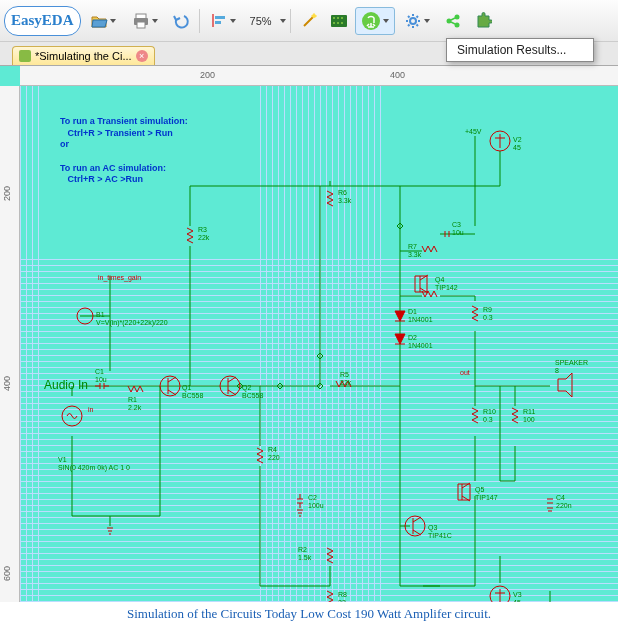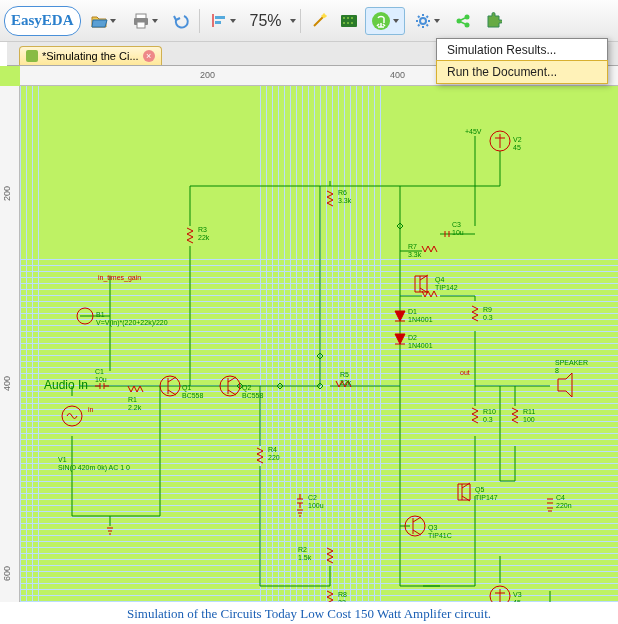--- a/index.html
+++ b/index.html
@@ -4,40 +4,40 @@
 <style>
 * { box-sizing: border-box; margin: 0; padding: 0; }
 body { font-family: Arial, sans-serif; font-size: 11px; background: #fff; width: 618px; height: 624px; overflow: hidden; position: relative; }
 
 .toolbar { height: 42px; background: linear-gradient(#fdfdfd, #e8e8e8); border-bottom: 1px solid #ccc; display: flex; align-items: center; padding: 0 4px; gap: 2px; }
 .logo { height: 30px; padding: 2px 6px; border: 1px solid #4a90d9; border-radius: 14px; background: #fff; display: flex; align-items: center; font-weight: bold; font-size: 15px; color: #2a7fcc; font-family: 'Comic Sans MS', cursive; }
 .tbtn { width: 28px; height: 28px; display: flex; align-items: center; justify-content: center; cursor: pointer; border-radius: 3px; position: relative; }
 .tbtn.wd { width: 40px; }
 .dd-arrow { width: 0; height: 0; border-left: 3px solid transparent; border-right: 3px solid transparent; border-top: 4px solid #555; margin-left: 2px; }
 .sep { width: 1px; height: 24px; background: #ccc; margin: 0 2px; }
-.zoom { font-size: 16px; color: #333; padding: 0 4px; }
-
-.tabbar { height: 24px; background: #e8e8e8; border-bottom: 1px solid #aaa; display: flex; align-items: flex-end; padding-left: 12px; margin-left: 7px; }
+.zoom { font-size: 11px; color: #333; padding: 0 4px; }
+
+.tabbar { height: 24px; background: #e8e8e8; border-bottom: 1px solid #aaa; display: flex; align-items: flex-end; padding-left: 12px; }
 .tab { background: linear-gradient(#fff6d5, #ffe89a); border: 1px solid #d0b050; border-bottom: none; border-radius: 4px 4px 0 0; padding: 3px 6px; display: flex; align-items: center; gap: 4px; font-size: 11px; }
 .tab-icon { width: 12px; height: 12px; background: #8b4; border-radius: 2px; }
 .tab-close { width: 12px; height: 12px; border-radius: 7px; background: #e88; color: #fff; display: flex; align-items: center; justify-content: center; font-size: 9px; cursor: pointer; }
 
-.canvas-area { position: absolute; top: 66px; left: 0; right: 0; bottom: 22px; overflow: hidden; background: #bef264; }
+.canvas-area { position: absolute; top: 66px; left: 0; right: 0; bottom: 22px; overflow: hidden; background: #5eead4; }
 .ruler-h { position: absolute; top: 0; left: 20px; right: 0; height: 20px; background: #f5f5f5; border-bottom: 1px solid #bbb; font-size: 9px; color: #666; }
 .ruler-h .tick { position: absolute; top: 4px; }
 .ruler-v { position: absolute; top: 20px; left: 0; width: 20px; bottom: 0; background: #f5f5f5; border-right: 1px solid #bbb; font-size: 9px; color: #666; }
 .ruler-v .tick { position: absolute; left: 2px; writing-mode: vertical-lr; transform: rotate(180deg); }
 .schematic { position: absolute; top: 20px; left: 20px; right: 0; bottom: 0; background-image: repeating-linear-gradient(0deg, #bdf 0, #bdf 0.5px, transparent 0.5px, transparent 6px), repeating-linear-gradient(90deg, #bdf 0, #bdf 0.5px, transparent 0.5px, transparent 6px); }
 
 .note { position: absolute; color: #0033cc; font-weight: bold; font-size: 9px; line-height: 1.3; }
 .comp-label { position: absolute; color: #008800; font-size: 7px; line-height: 1.1; }
 .net-label { position: absolute; color: #cc0000; font-size: 7px; }
 .audio-label { position: absolute; color: #008800; font-size: 12px; }
 
-.dropdown-menu { position: absolute; top: 38px; right: 10px; width: 172px; background: #fff; border: 1px solid #888; box-shadow: 2px 2px 6px rgba(0,0,0,0.3); z-index: 100; }
+.dropdown-menu { position: absolute; top: 38px; right: 24px; width: 148px; background: #fff; border: 1px solid #888; box-shadow: 2px 2px 6px rgba(0,0,0,0.3); z-index: 100; }
 .dropdown-menu .mitem { padding: 4px 10px; font-size: 12px; cursor: pointer; color: #222; }
 .dropdown-menu .mitem.hl { background: #fff2b8; border: 1px solid #d8b030; margin: -1px; }
 
 .caption { position: absolute; bottom: 2px; left: 0; right: 0; text-align: center; color: #1a5fb4; font-size: 13px; font-family: Georgia, serif; }
 
 svg.wire { position: absolute; top: 0; left: 0; pointer-events: none; }
 </style>
 </head>
 <body>
 
@@ -137,20 +137,27 @@
   <div class="ruler-h">
     <span class="tick" style="left:180px">200</span>
     <span class="tick" style="left:370px">400</span>
   </div>
   <div class="ruler-v">
     <span class="tick" style="top:100px">200</span>
     <span class="tick" style="top:290px">400</span>
     <span class="tick" style="top:480px">600</span>
   </div>
   <div class="schematic">
+    <div class="note" style="top:30px;left:40px">
+      <span>To run a Transient simulation:</span><br>
+      &nbsp;&nbsp;&nbsp;<span>Ctrl+R &gt; Transient &gt; Run</span><br>
+      <span>or</span><br><br>
+      <span>To run an AC simulation:</span><br>
+      &nbsp;&nbsp;&nbsp;<span>Ctrl+R &gt; AC &gt;Run</span>
+    </div>
 
     <svg class="wire" width="600" height="540">
       <g stroke="#008800" stroke-width="1" fill="none">
         <path d="M170 140 L170 100 L480 100 M310 100 L310 95 M170 160 L170 300 M300 300 L300 100 M60 300 L300 300 M310 300 L380 300 L380 100 M380 210 L402 210 M380 165 L402 165 M380 300 L380 500 L420 500 M380 440 L390 440 M240 300 L240 360 M240 380 L240 500 L310 500 L310 480 M140 300 L140 430 M52 300 L52 310 M52 350 L52 430 L140 430 M90 430 L90 440 M90 230 L90 190 M60 230 L90 230 L90 285 M455 100 L455 50 M455 100 L455 140 M420 148 L455 148 M420 210 L455 210 L455 215 M455 245 L455 300 M455 300 L455 320 M455 350 L455 395 M455 410 L455 500 M403 500 L455 500 M480 100 L480 65 M480 300 L530 300 M495 300 L495 320 M495 360 L495 395 M480 497 L480 470 M455 300 L480 300 M480 300 L480 395 L495 395 M530 505 L530 520 M480 530 L480 540"></path>
         <path d="M260 300 m-3 0 l3 -3 l3 3 l-3 3 z M220 300 m-3 0 l3 -3 l3 3 l-3 3 z M300 300 m-3 0 l3 -3 l3 3 l-3 3 z M300 270 m-3 0 l3 -3 l3 3 l-3 3 z M380 140 m-3 0 l3 -3 l3 3 l-3 3 z"></path>
       </g>
       <g stroke="#cc0000" stroke-width="1" fill="none">
 
         <path d="M167 142 l6 3 l-6 3 l6 3 l-6 3 l6 3"></path>
         <path d="M307 105 l6 3 l-6 3 l6 3 l-6 3 l6 3"></path>
@@ -255,16 +262,15 @@
 45</div>
     <div class="comp-label" style="top:225px;left:76px;white-space:pre">B1
 V=V(in)*(220+22k)/220</div>
     <div class="comp-label" style="top:273px;left:535px;white-space:pre">SPEAKER
 8</div>
   </div>
 </div>
 
 <div class="dropdown-menu">
   <div class="mitem">Simulation Results...</div>
-  <div class="mitem hl">Run the Document...</div>
-</div>
-
-<div class="caption">Simulation of the Circuits Today Low Cost 150 Watt Amplifer circuit.</div>
+</div>
+
+<div class="caption">Simulation of the Circuits Today Low Cost 190 Watt Amplifer circuit.</div>
 
 </body></html>

